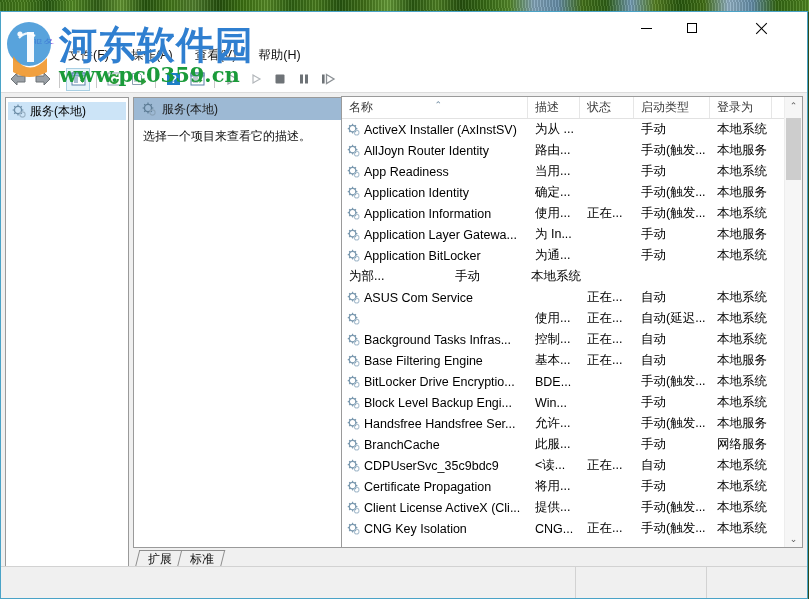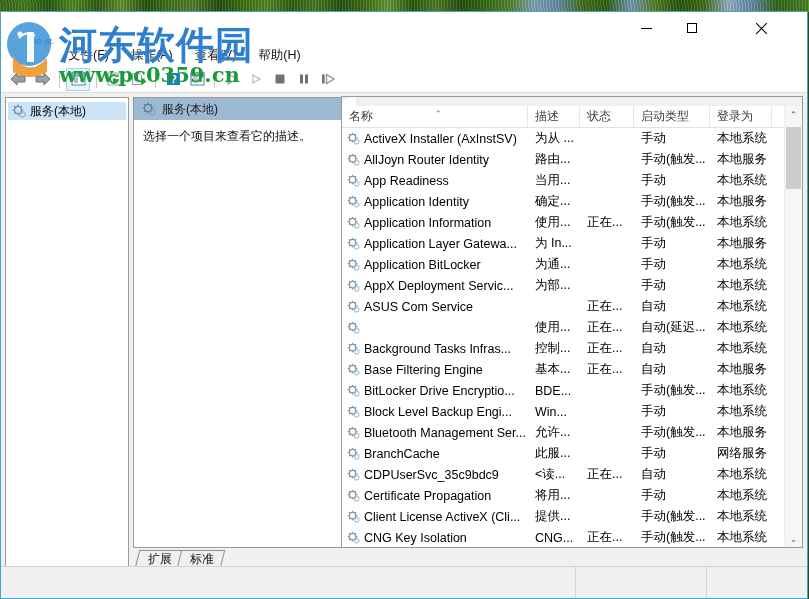--- a/index.html
+++ b/index.html
@@ -105,21 +105,21 @@
     border-right:none;box-sizing:border-box;display:flex;flex-direction:column;
   }
   #details-header{
     height:22px;background:#9db9d4;display:flex;align-items:center;gap:6px;
     padding-left:8px;font-size:12px;color:#1a1a1a;
   }
   #details-text{padding:9px 8px 0 9px;font-size:12px;color:#111;line-height:1.3;}
   
   #list-pane{
     flex:1;background:#a3a3a3;border:1px solid #9a9a9a;box-sizing:border-box;
-    display:flex;flex-direction:column;min-width:0;position:relative;
+    display:flex;flex-direction:row;min-width:0;position:relative;
     margin-top:-1px;
   }
   #list-tabtop{
     height:9px;background:#f0f0f0;position:relative;
   }
   #list-tabtop:after{
     content:"";position:absolute;left:0;top:0;width:14px;height:9px;
     background:#fff;border-top-left-radius:9px;
   }
   #list-inner{flex:1;display:flex;min-height:0;}
@@ -468,30 +468,20 @@
                         </svg>
                       </span>
                       <span>Application BitLocker</span>
                     </div>
                     <div class="c-cell" style="width:52px">为通...</div>
                     <div class="c-cell" style="width:54px"></div>
                     <div class="c-cell" style="width:76px">手动</div>
                     <div class="c-cell" style="width:62px">本地系统</div>
                   </div>
                   <div class="row">
-                    <div class="c-name" style="width:186px">
-                      <span>
-                        <svg width="13" height="13" viewBox="0 0 14 14">
-                          <circle cx="6" cy="6" r="3.5" fill="none" stroke="#7c9ab0" stroke-width="1.4"></circle>
-                          <path d="M6 0.8v1.8M6 9.4v1.8M0.8 6h1.8M9.4 6h1.8M2.3 2.3l1.3 1.3M8.4 8.4l1.3 1.3M9.7 2.3L8.4 3.6M3.6 8.4L2.3 9.7" stroke="#7c9ab0" stroke-width="1.2"></path>
-                          <circle cx="10.4" cy="10.4" r="2.5" fill="none" stroke="#a9bece" stroke-width="1.1"></circle>
-                        </svg>
-                      </span>
-                      <span>AppX Deployment Servic...</span>
-                    </div>
                     <div class="c-cell" style="width:52px">为部...</div>
                     <div class="c-cell" style="width:54px"></div>
                     <div class="c-cell" style="width:76px">手动</div>
                     <div class="c-cell" style="width:62px">本地系统</div>
                   </div>
                   <div class="row">
                     <div class="c-name" style="width:186px">
                       <span>
                         <svg width="13" height="13" viewBox="0 0 14 14">
                           <circle cx="6" cy="6" r="3.5" fill="none" stroke="#7c9ab0" stroke-width="1.4"></circle>
@@ -587,21 +577,21 @@
                   </div>
                   <div class="row">
                     <div class="c-name" style="width:186px">
                       <span>
                         <svg width="13" height="13" viewBox="0 0 14 14">
                           <circle cx="6" cy="6" r="3.5" fill="none" stroke="#7c9ab0" stroke-width="1.4"></circle>
                           <path d="M6 0.8v1.8M6 9.4v1.8M0.8 6h1.8M9.4 6h1.8M2.3 2.3l1.3 1.3M8.4 8.4l1.3 1.3M9.7 2.3L8.4 3.6M3.6 8.4L2.3 9.7" stroke="#7c9ab0" stroke-width="1.2"></path>
                           <circle cx="10.4" cy="10.4" r="2.5" fill="none" stroke="#a9bece" stroke-width="1.1"></circle>
                         </svg>
                       </span>
-                      <span>Bluetooth Management Ser...</span>
+                      <span>Handsfree Handsfree Ser...</span>
                     </div>
                     <div class="c-cell" style="width:52px">允许...</div>
                     <div class="c-cell" style="width:54px"></div>
                     <div class="c-cell" style="width:76px">手动(触发...</div>
                     <div class="c-cell" style="width:62px">本地服务</div>
                   </div>
                   <div class="row">
                     <div class="c-name" style="width:186px">
                       <span>
                         <svg width="13" height="13" viewBox="0 0 14 14">

